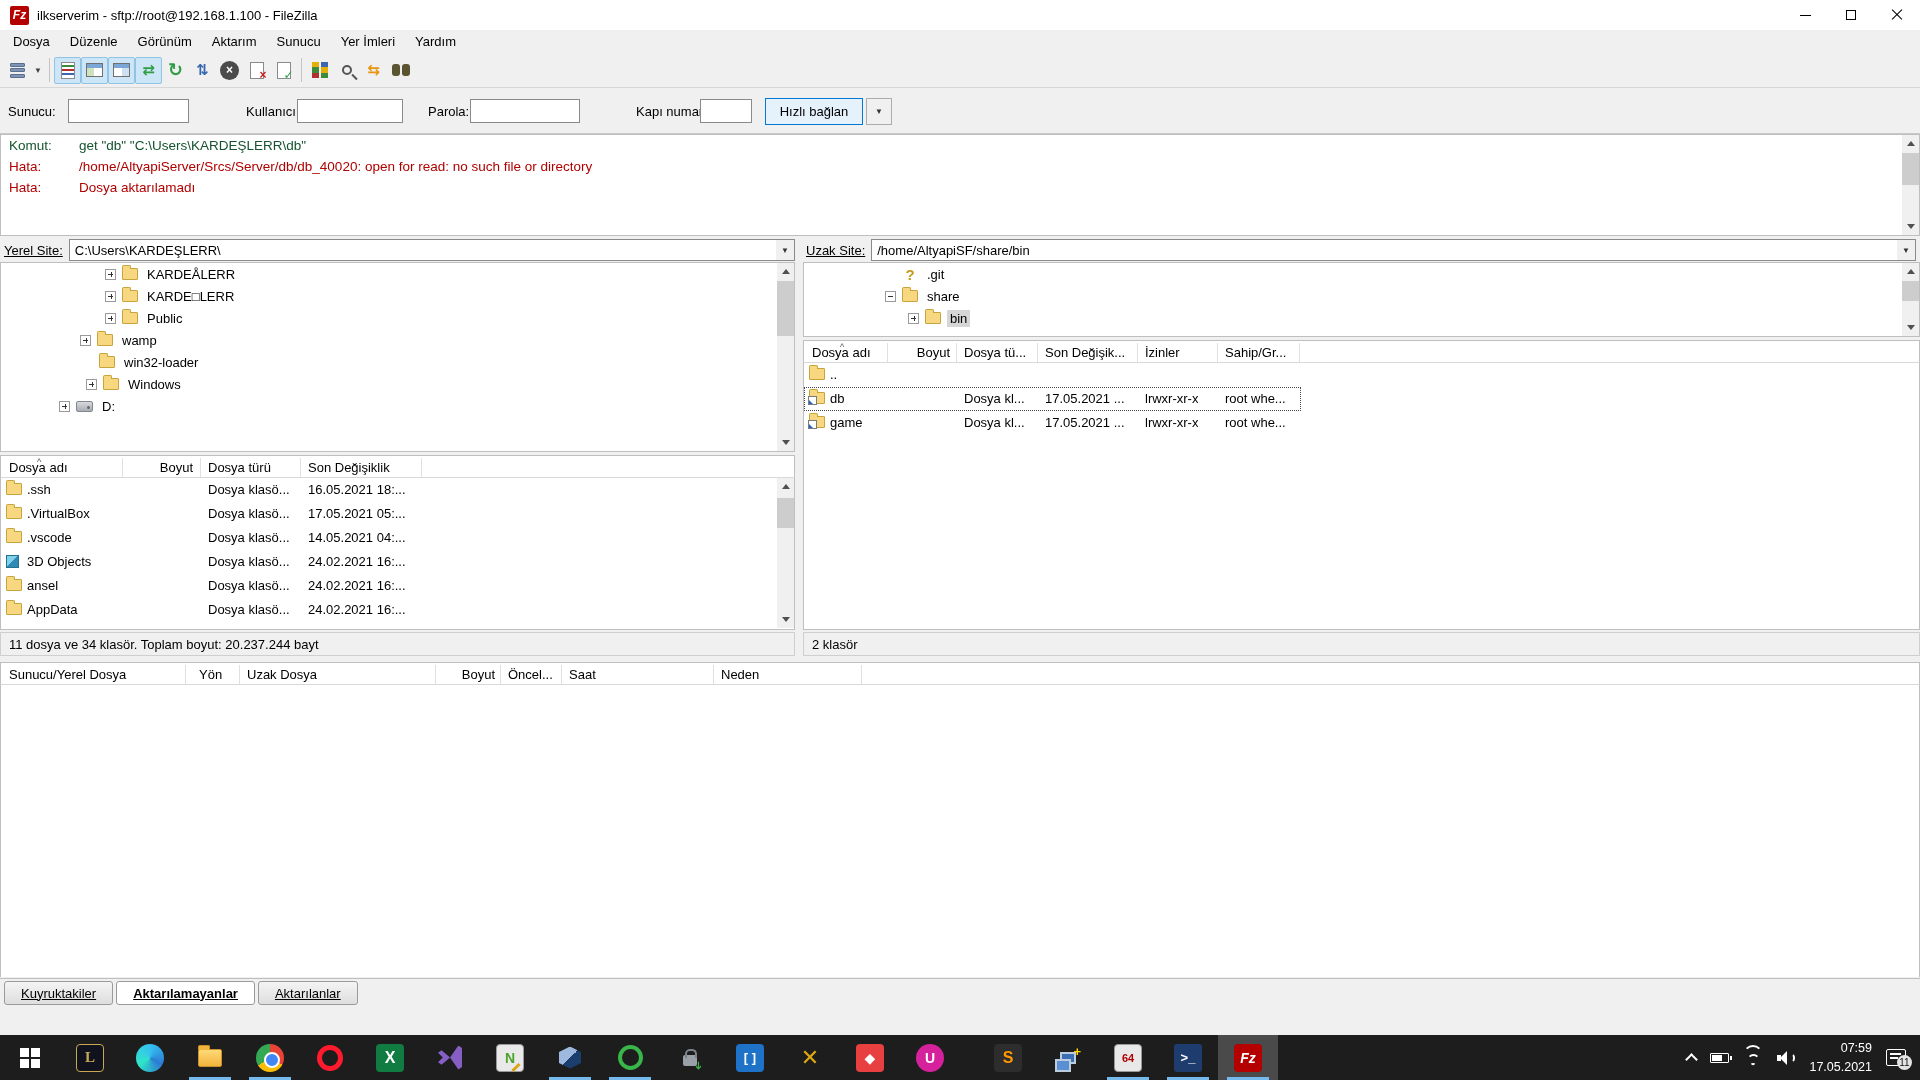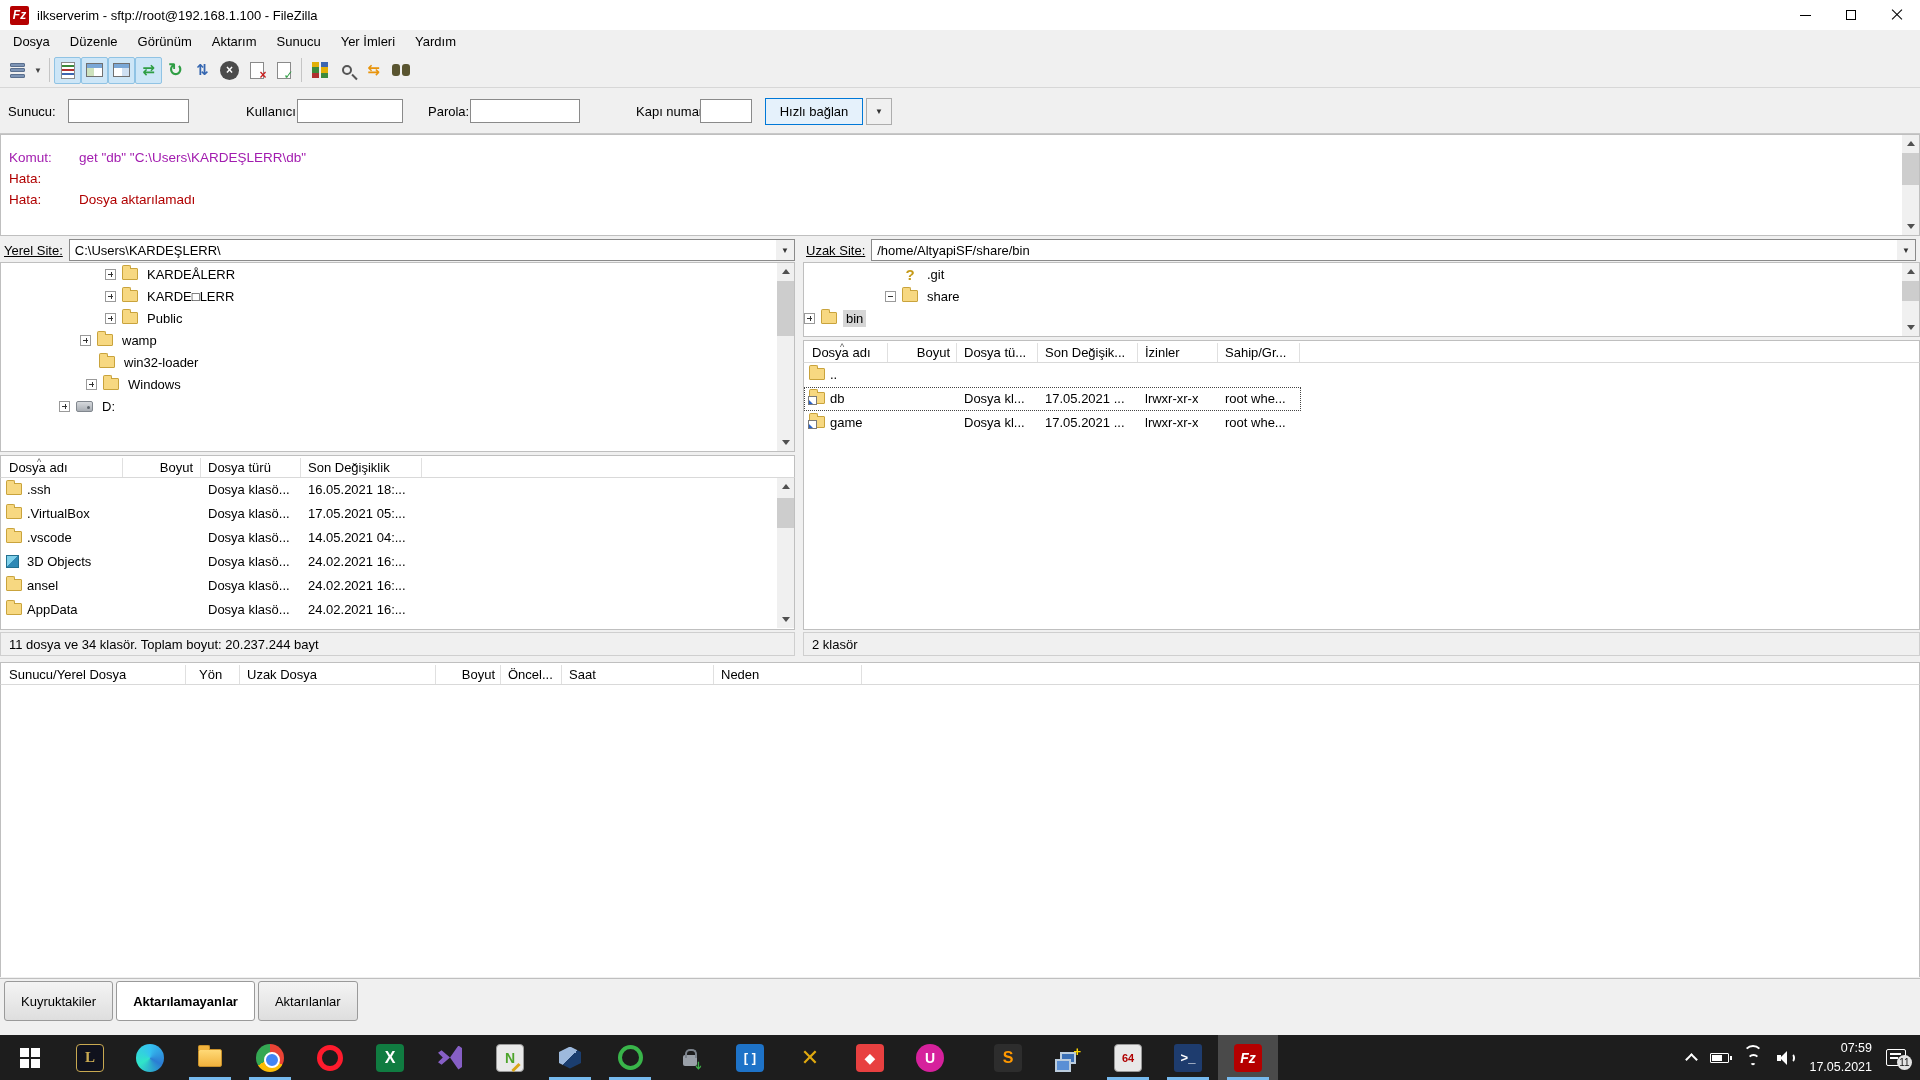--- a/index.html
+++ b/index.html
@@ -60,21 +60,21 @@
   #quickconnect label { position:absolute; top:15px; font-size:13px; }
   .qcinput { position:absolute; top:10px; height:24px; border:1px solid #8a8a8a; background:#fff; font-size:13px; padding:0 4px; }
   #qc-host-l { left:8px; }
   #qc-connect { position:absolute; left:765px; top:9px; width:98px; height:27px; background:#e5f1fb; border:1px solid #0078d7; font-size:13px; }
   #qc-connect-drop { position:absolute; left:866px; top:9px; width:26px; height:27px; background:#f0f0f0; border:1px solid #adadad; font-size:8px; color:#333; }
 
   
   #log { position:absolute; left:0; top:134px; width:1920px; height:102px; background:#fff; border:1px solid #bfbfbf; }
   .logline { display:flex; line-height:20px; font-size:13.5px; padding-top:1px; }
   .logline .llab { width:78px; padding-left:8px; flex:none; }
-  .log-status { color:#000; } .log-command { color:#a21caf;margin-top:12px; } .log-error { color:#b00000; }
+  .log-status { color:#000; } .log-command { color:#14532d; } .log-error { color:#b00000; }
 
   
   .vscroll { position:absolute; width:17px; background:#f0f0f0; }
   .sarrow { position:absolute; left:0; width:17px; height:17px; display:flex; align-items:center; justify-content:center; }
   .sarrow.up { top:0; } .sarrow.down { bottom:0; }
   .tri-up { width:0; height:0; border-left:4px solid transparent; border-right:4px solid transparent; border-bottom:5px solid #505050; }
   .tri-down { width:0; height:0; border-left:4px solid transparent; border-right:4px solid transparent; border-top:5px solid #505050; }
   .sthumb { position:absolute; left:0; width:17px; background:#cdcdcd; }
 
   
@@ -112,21 +112,21 @@
   .lrow { height:24px; position:relative; }
   .lrow .fic { position:absolute; left:5px; top:5px; }
   .lcell { position:absolute; top:4px; font-size:13px; white-space:nowrap; overflow:hidden; }
   .lrow.focused { outline:1px dotted #444; outline-offset:-1px; }
   .panestatus { position:absolute; top:632px; height:24px; background:#f0f0f0; border:1px solid #cfcfcf; display:flex; align-items:center; padding-left:8px; font-size:13px; }
 
   
   #queueheader { position:absolute; left:0; top:662px; width:1920px; height:23px; background:#fff; border:1px solid #bfbfbf; border-bottom:1px solid #d9d9d9; }
   #queuebody { position:absolute; left:0; top:685px; width:1920px; height:292px; background:#fff; border-left:1px solid #bfbfbf; border-right:1px solid #bfbfbf; }
   #queuetabs { position:absolute; left:0; top:978px; width:1920px; height:29px; background:#f0f0f0; border-top:1px solid #bfbfbf; display:flex; align-items:flex-start; padding:2px 0 0 4px; gap:3px; }
-  .qtab { height:40px; padding:0 16px; font-size:13px; background:linear-gradient(#f4f4f4,#dedede); border:1px solid #9a9a9a; border-radius:3px; display:flex; align-items:center; }
+  .qtab { height:24px; padding:0 16px; font-size:13px; background:linear-gradient(#f4f4f4,#dedede); border:1px solid #9a9a9a; border-radius:3px; display:flex; align-items:center;text-decoration:underline; }
   .qtab.active { background:#fff; font-weight:bold; }
 
   
   #statusbar { position:absolute; left:0; top:1007px; width:1920px; height:28px; background:#f0f0f0; border-top:1px solid #d0d0d0; }
   #sb-right { position:absolute; right:8px; top:0; height:28px; display:flex; align-items:center; gap:8px; }
   .lock { width:15px; height:11px; background:#e8b40c; border:1px solid #b2880a; border-radius:2px; position:relative; margin-top:5px; }
   .lock:before { content:""; position:absolute; left:2.5px; top:-6px; width:8px; height:7px; border:2px solid #b2880a; border-bottom:none; border-radius:5px 5px 0 0; }
   .lock:after { content:""; position:absolute; left:6px; top:3px; width:2px; height:5px; background:#6e5506; }
   .gauge { width:15px; height:15px; border-radius:50%; border:2px solid #555; position:relative; background:#eee; }
   .gauge:after { content:""; position:absolute; left:5px; top:1px; width:1.5px; height:6px; background:#333; transform:rotate(40deg); }
@@ -299,20 +299,21 @@
     <button id="qc-connect-drop">▼</button>
   </div>
 
   <div id="log">
     <div class="logline log-command">
         <span class="llab">Komut:</span>
         <span>get "db" "C:\Users\KARDEŞLERR\db"</span>
       </div>
     <div class="logline log-error">
         <span class="llab">Hata:</span>
+        <span>/home/AltyapiServer/Srcs/Server/db/db_40020: open for read: no such file or directory</span>
       </div>
     <div class="logline log-error">
         <span class="llab">Hata:</span>
         <span>Dosya aktarılamadı</span>
       </div>
     <div class="vscroll" style="right:0;top:0;height:100px">
       <div class="sarrow up">
           <div class="tri-up"></div>
         </div>
       <div class="sthumb" style="top:18px;height:32px"></div>
@@ -452,21 +453,21 @@
     <div class="trow" style="padding-left:81px">
         <span class="exp none"></span>
         <span class="ticon qmark">?</span>
         <span class="tlabel">.git</span>
       </div>
     <div class="trow" style="padding-left:81px">
         <span class="exp minus"></span>
         <span class="ticon folder"></span>
         <span class="tlabel">share</span>
       </div>
-    <div class="trow selected" style="">
+    <div class="trow selected" style="padding-left:104px">
         <span class="exp plus"></span>
         <span class="ticon folder"></span>
         <span class="tlabel">bin</span>
       </div>
     <div class="vscroll" style="right:0;top:0;height:73px">
       <div class="sarrow up">
           <div class="tri-up"></div>
         </div>
       <div class="sthumb" style="top:18px;height:20px"></div>
       <div class="sarrow down">

